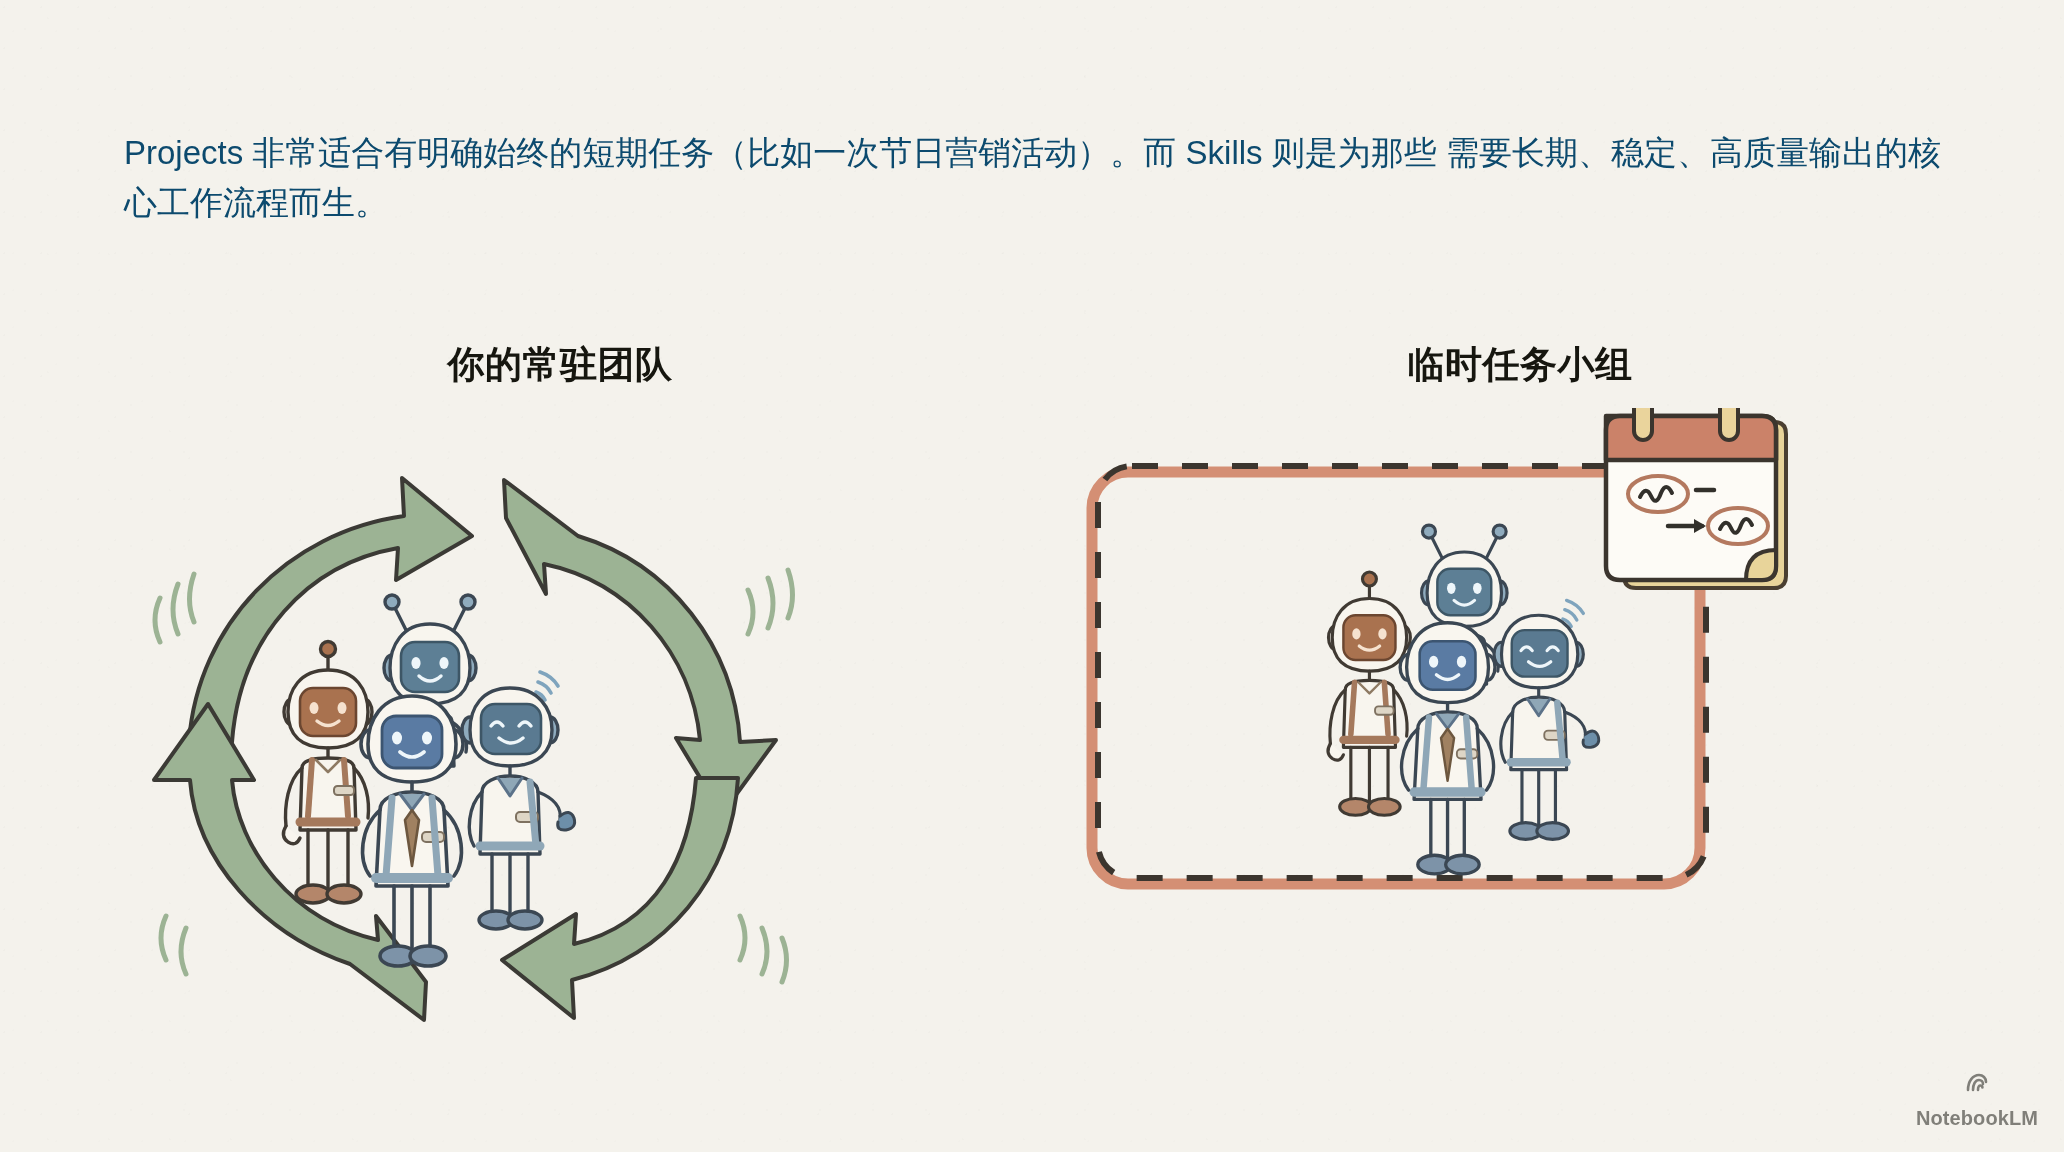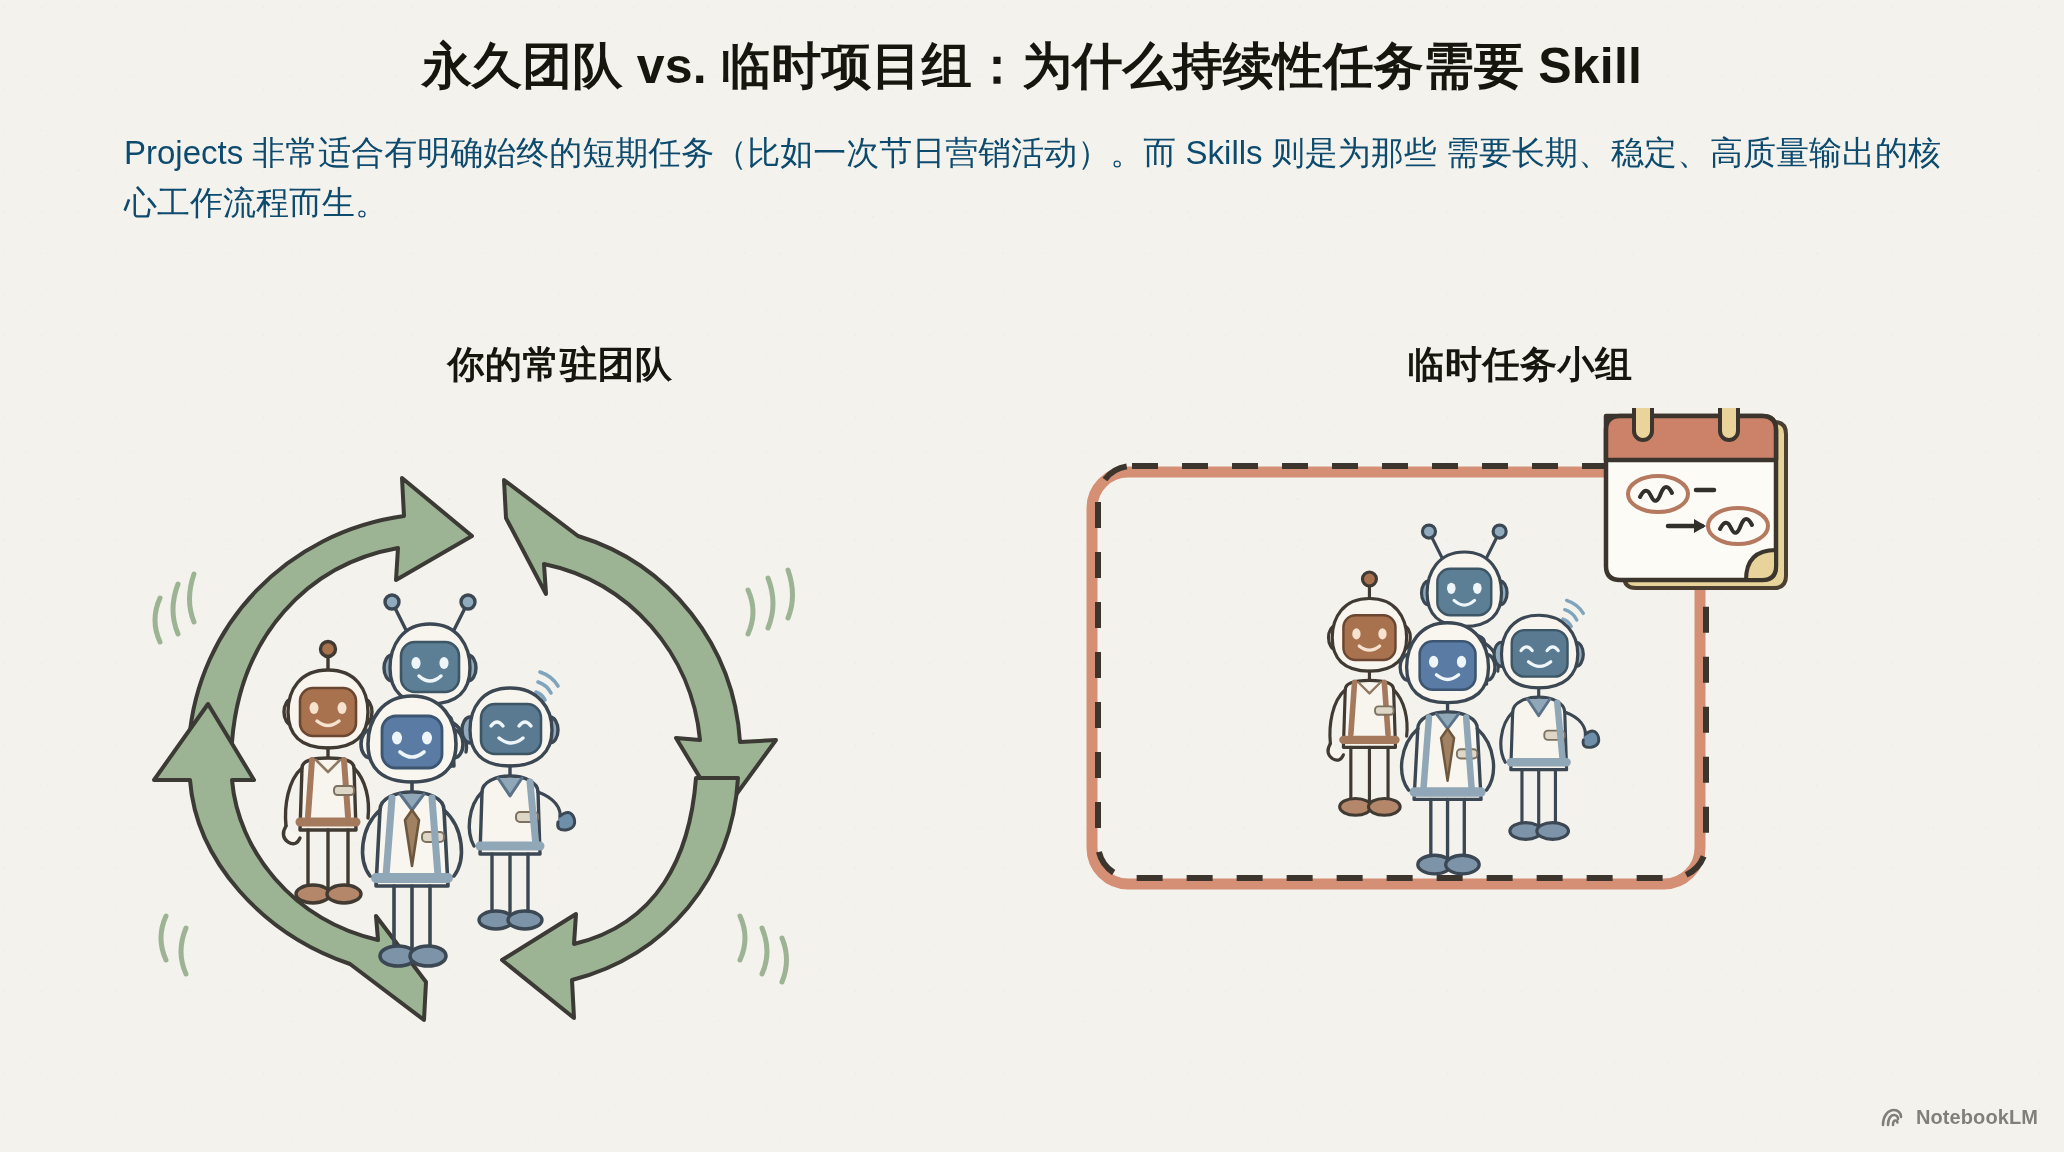--- a/index.html
+++ b/index.html
@@ -81,39 +81,39 @@
   .art-right { height: 700px; }
 
   .art svg { display: block; }
 
   
   .watermark {
     position: absolute;
     right: 26px;
     bottom: 22px;
     display: flex;
-    align-items: flex-start;
+    align-items: center;
     gap: 12px;
     opacity: .62;
+    flex-direction: column;
   }
   .watermark-label {
     font-size: 20px;
     font-weight: 600;
     color: #3a3a34;
     letter-spacing: .1px;
   }
 </style>
 </head>
 <body style="background: rgb(244, 242, 236);">
 
 <div class="paper-grain"></div>
 
 <div class="slide">
 
-  <div class="title">永久团队 vs. 临时项目组：为什么持续性任务需要 Skill</div>
 
   <div class="subtitle">
     <span>Projects 非常适合有明确始终的短期任务（比如一次节日营销活动）。而 Skills 则是为那些</span>
     <span>需要长期、稳定、高质量输出的核心工作流程而生。</span>
   </div>
 
   <div class="panel panel-left">
     <div class="panel-heading">你的常驻团队</div>
 
     <div class="art art-left">

